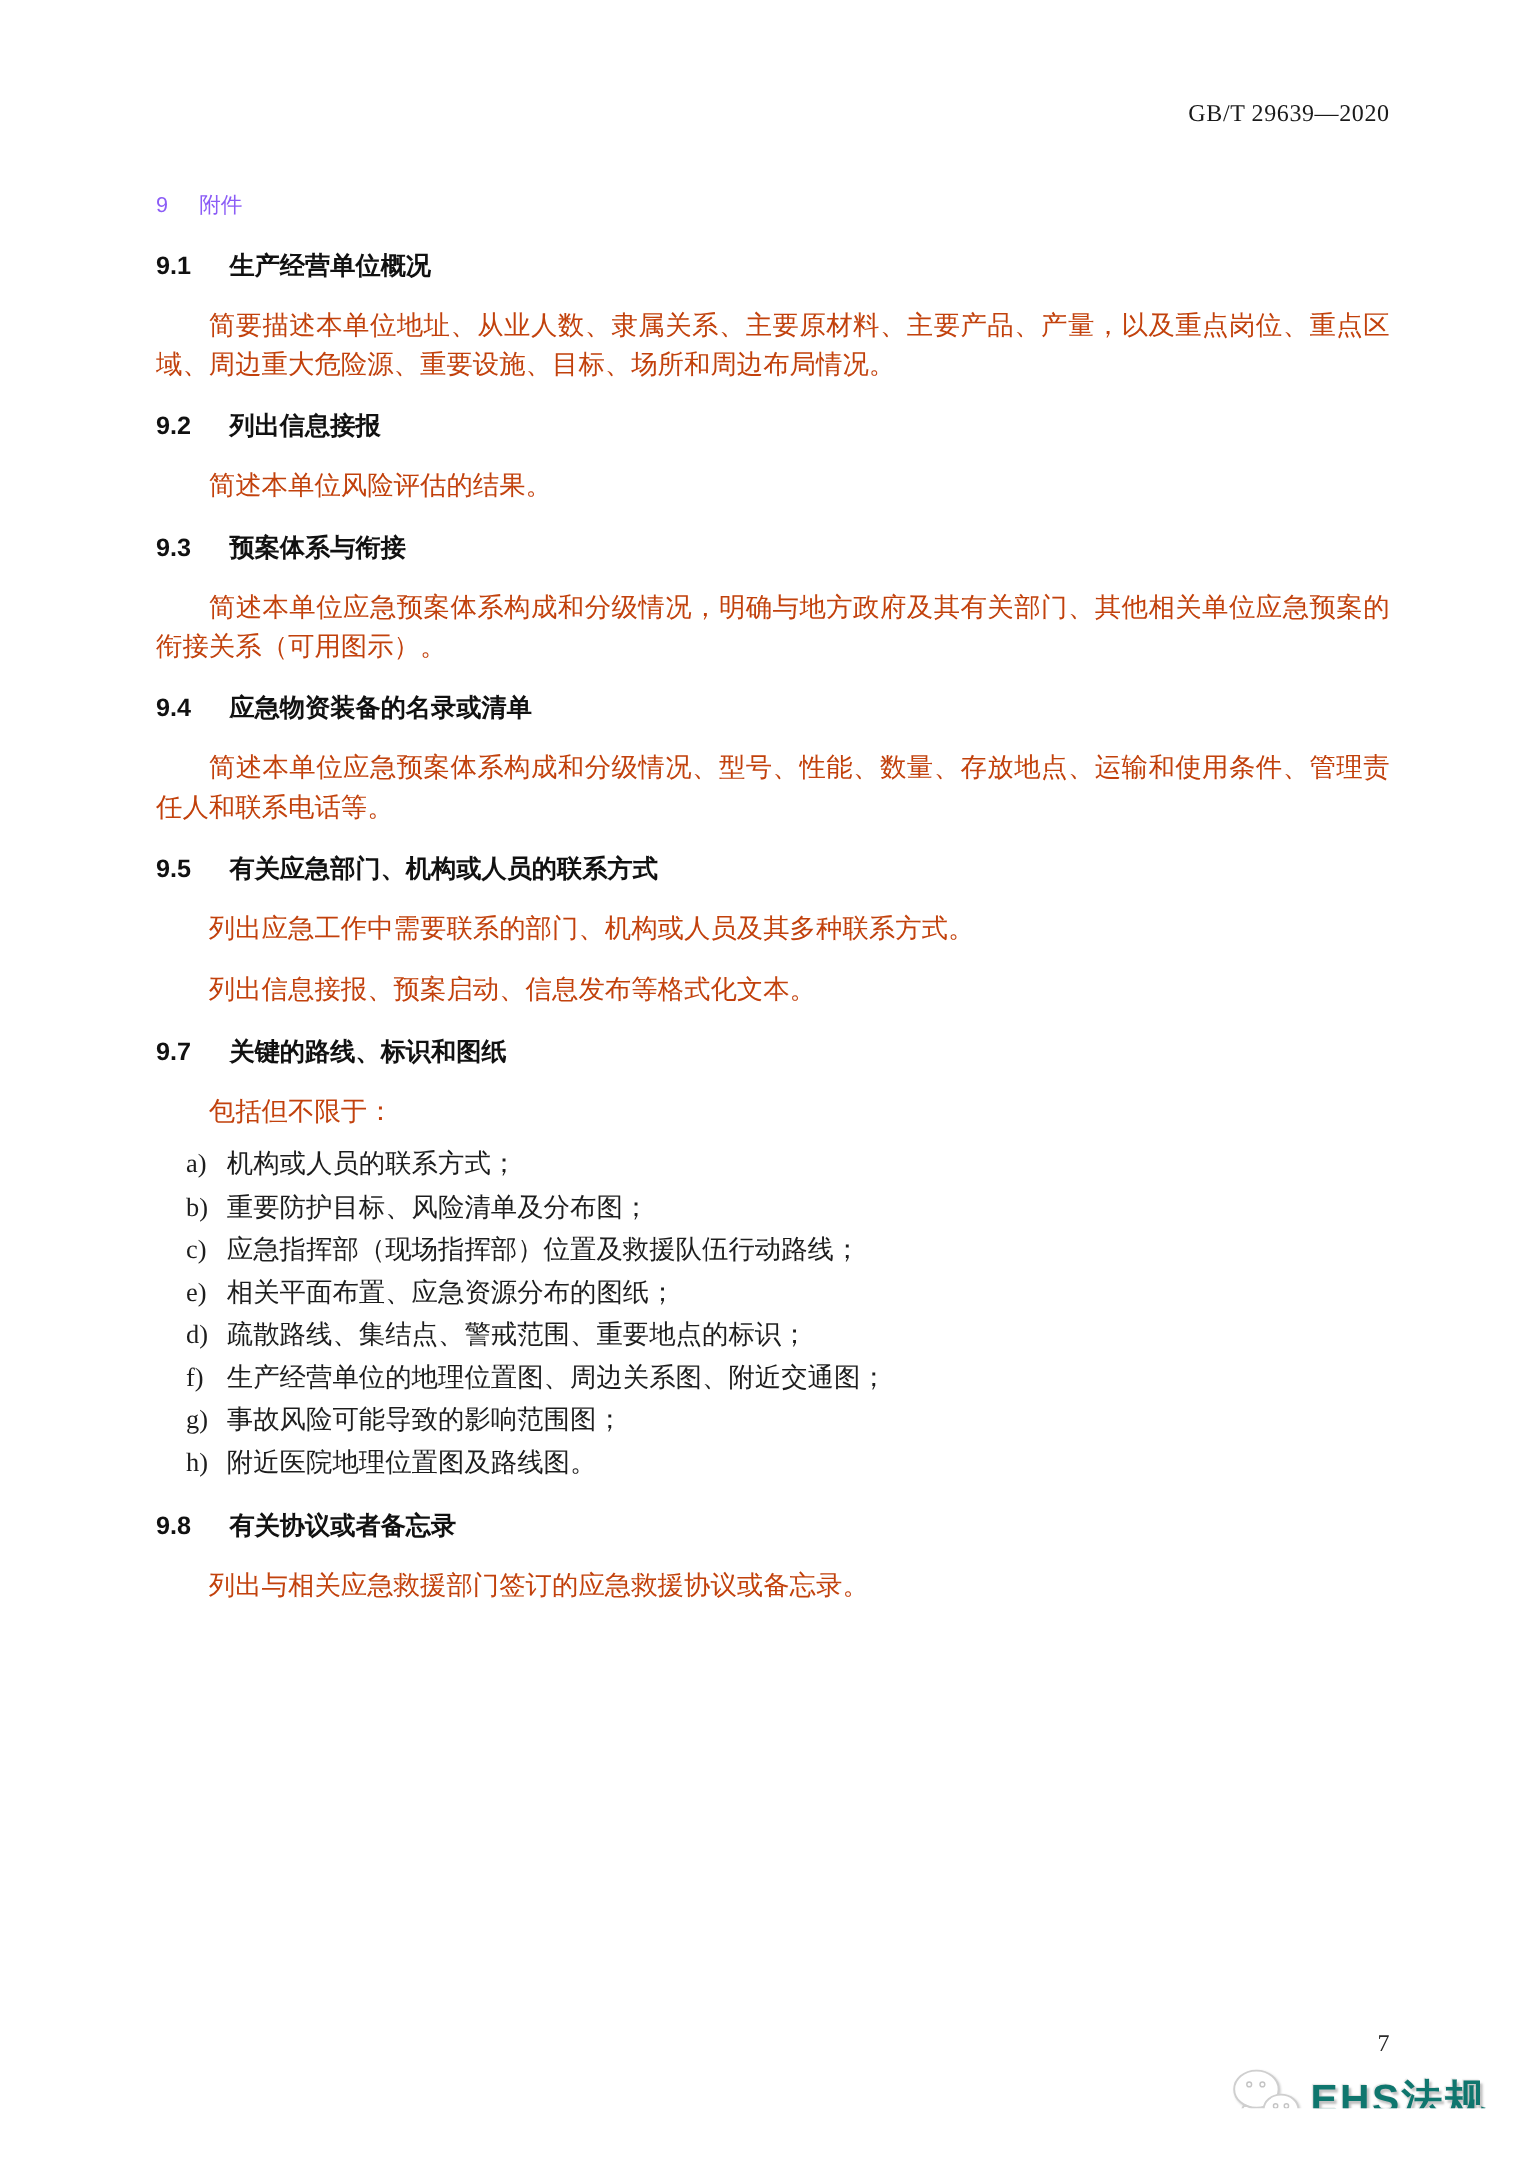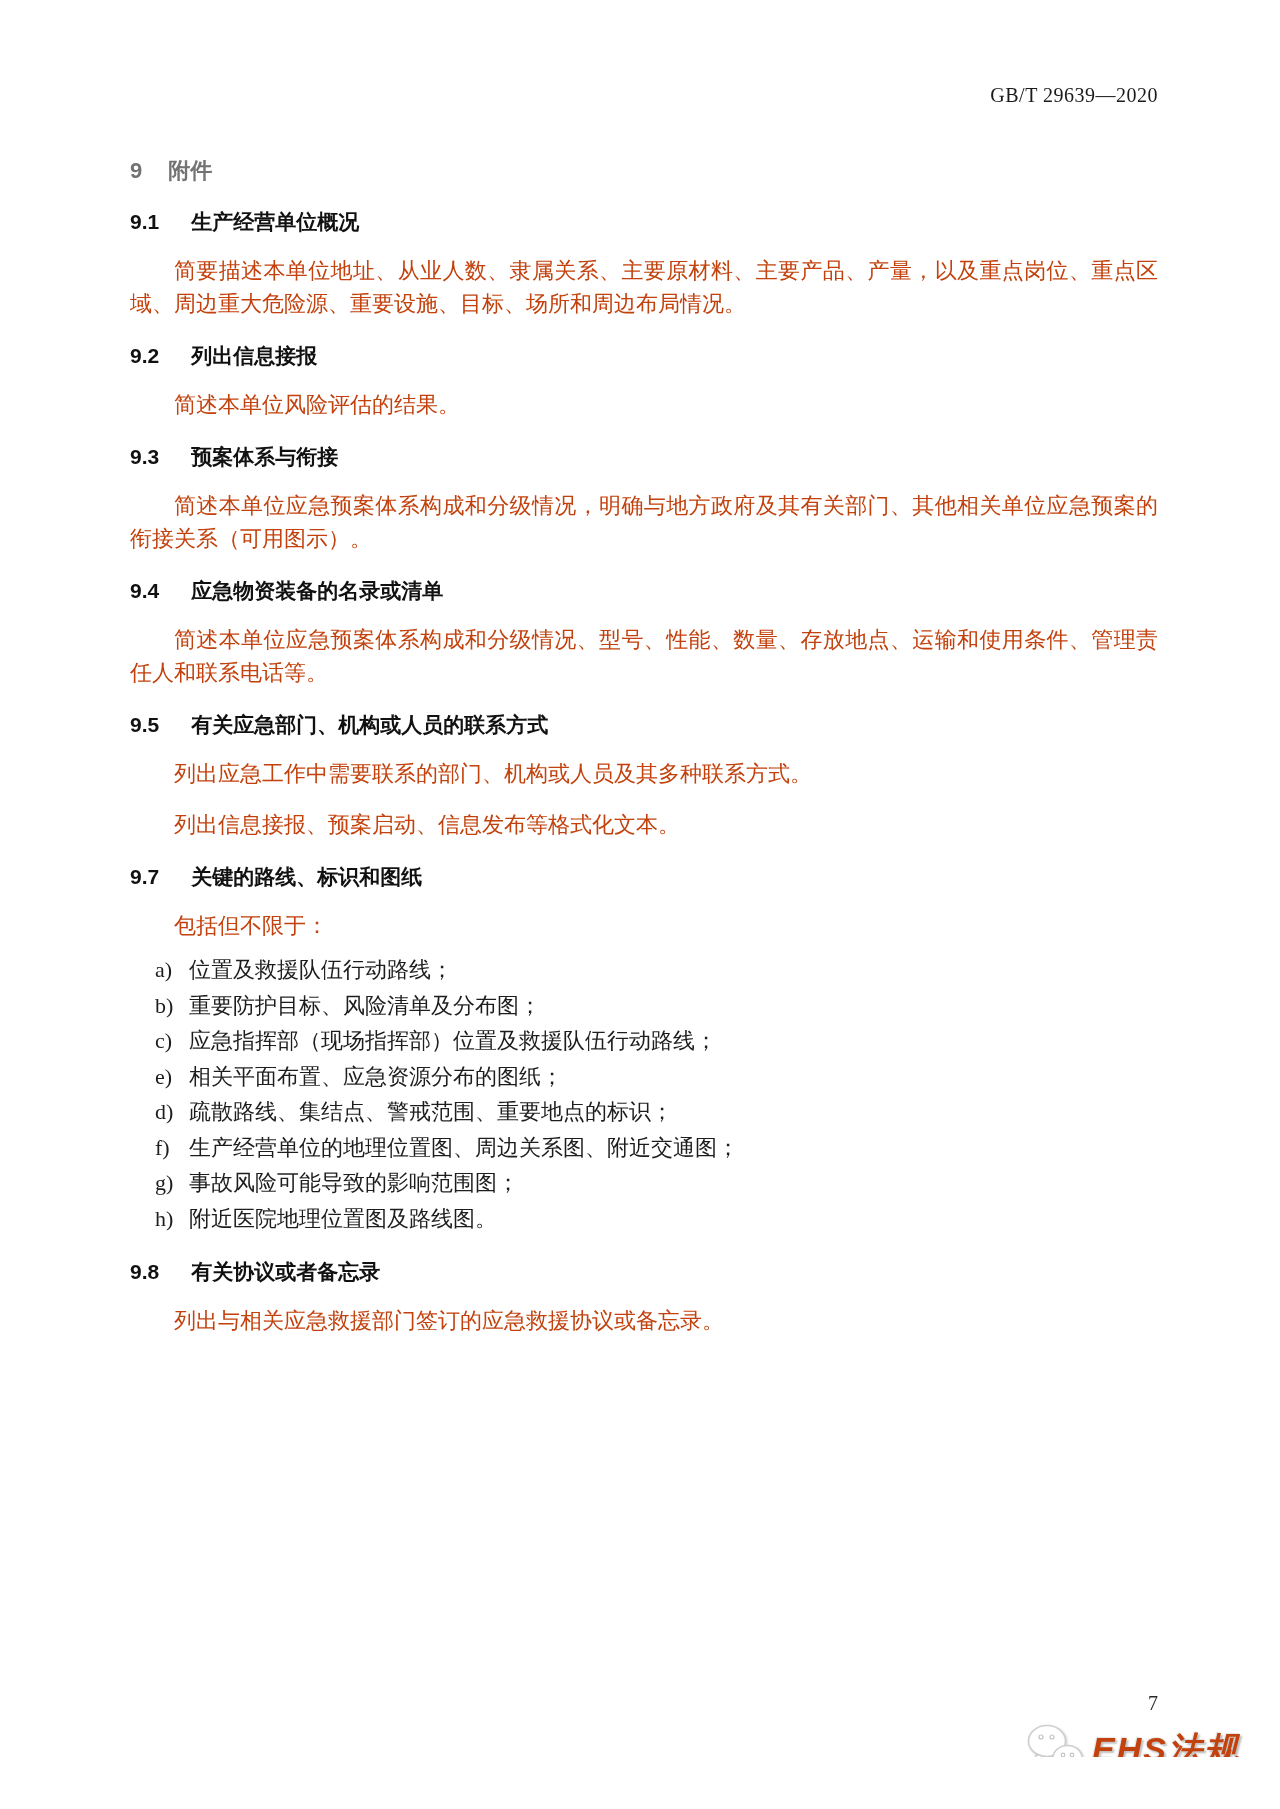--- a/index.html
+++ b/index.html
@@ -16,24 +16,24 @@
     text-align:right;
     font-size:20px;
     line-height:26px;
     letter-spacing:0.5px;
     color:#1a1a1a;
   }
   .content { margin:0 122px 0 130px; }
   .chapter-title {
     margin:48px 0 14px;
     font-family:"Liberation Sans", sans-serif;
-    font-weight:bold;
-    font-size:22px;
+    font-weight:normal;
+    font-size:18px;
     line-height:30px;
-    color:#737373;
+    color:#8b5cf6;
   }
   .chapter-title .num { margin-right:26px; }
   .sec-title {
     margin:22px 0 0;
     font-family:"Liberation Sans", sans-serif;
     font-weight:bold;
     font-size:21px;
     line-height:28px;
     color:#111;
   }
@@ -73,23 +73,22 @@
     top:1722px; right:40px;
     display:flex;
     align-items:center;
     gap:6px;
   }
   .watermark .wm-text {
     font-family:"Liberation Sans", sans-serif;
     font-weight:bold;
     font-size:34px;
     letter-spacing:2px;
-    color:#c2410c;
+    color:#0f766e;
     text-shadow:2px 2px 2px #bfbfbf, -1px -1px 1px #e3e3e3;
-    font-style:italic;
   }
   .wm-icon svg { filter:drop-shadow(1.5px 1.5px 1px #cccccc); display:block; }
 </style>
 </head>
 <body>
 
 <div class="page">
 
   <div class="std-header">GB/T 29639—2020</div>
 
@@ -123,21 +122,21 @@
     </div>
 
     <div class="section">
       <p class="sec-body">列出信息接报、预案启动、信息发布等格式化文本。</p>
     </div>
 
     <div class="section">
       <h2 class="sec-title"><span class="num">9.7</span><span>关键的路线、标识和图纸</span></h2>
       <p class="sec-body">包括但不限于：</p>
       <ul class="sec-list">
-        <li><span class="marker">a)</span><span>位置及救援队伍行动路线；</span></li>
+        <li><span class="marker">a)</span><span>机构或人员的联系方式；</span></li>
         <li><span class="marker">b)</span><span>重要防护目标、风险清单及分布图；</span></li>
         <li><span class="marker">c)</span><span>应急指挥部（现场指挥部）位置及救援队伍行动路线；</span></li>
         <li><span class="marker">e)</span><span>相关平面布置、应急资源分布的图纸；</span></li>
         <li><span class="marker">d)</span><span>疏散路线、集结点、警戒范围、重要地点的标识；</span></li>
         <li><span class="marker">f)</span><span>生产经营单位的地理位置图、周边关系图、附近交通图；</span></li>
         <li><span class="marker">g)</span><span>事故风险可能导致的影响范围图；</span></li>
         <li><span class="marker">h)</span><span>附近医院地理位置图及路线图。</span></li>
       </ul>
     </div>
 

